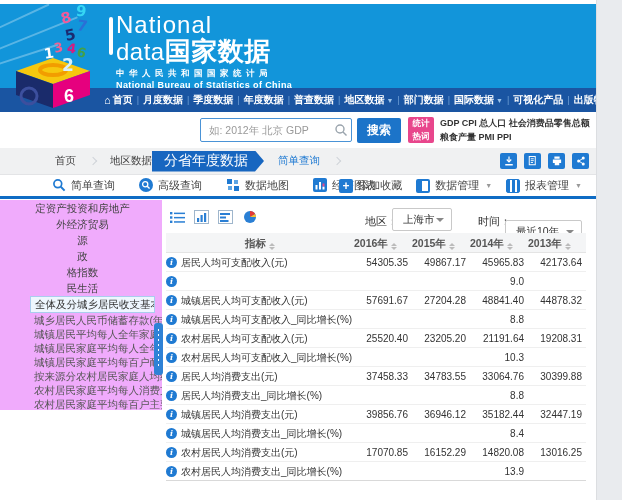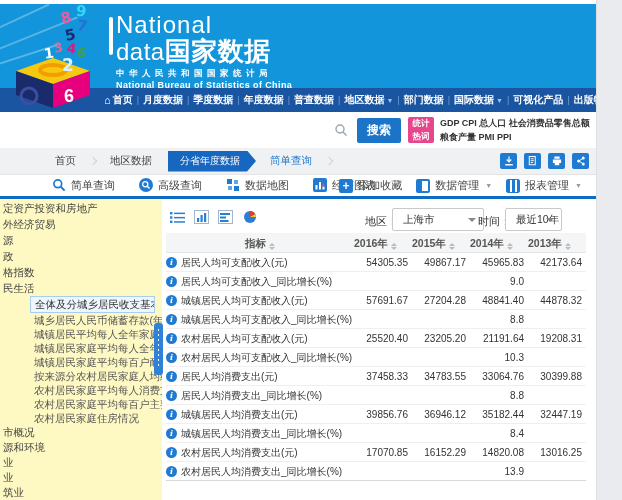--- a/index.html
+++ b/index.html
@@ -47,53 +47,53 @@
   .search-input::placeholder { color:#999; }
   .input-mag { position:absolute; left:334px; top:11px; width:14px; height:14px; }
   .search-btn { position:absolute; left:357px; top:6px; width:44px; height:25px; background:#1c74c9; color:#fff; font-size:12px; font-weight:bold; border:none; border-radius:2px; cursor:pointer; font-family:"Liberation Sans",sans-serif; }
   .hot-badge { position:absolute; left:408px; top:5px; width:26px; height:26px; background:#e8468c; color:#fff; border-radius:2px; font-size:8.5px; font-weight:bold; text-align:center; line-height:13px; }
   .hot-words { position:absolute; left:440px; top:4px; width:156px; font-size:9px; color:#333; font-weight:bold; line-height:14px; white-space:nowrap; }
 
   
   .breadcrumb-bar { position:absolute; left:0; top:148px; width:596px; height:27px; background:#f0f1f2; border-bottom:1px solid #e3e4e6; display:flex; align-items:center; padding-left:55px; }
   .crumb { font-size:10.5px; color:#444; }
   .crumb-chev { width:6px; height:6px; border-top:1.5px solid #cfd3d8; border-right:1.5px solid #cfd3d8; transform:rotate(45deg); margin:0 14px; }
-  .pennant { margin-left:16px; height:21px; background:#1766c0; color:#fff; font-size:10px; display:flex; align-items:center; padding:0 16px 0 12px; clip-path:polygon(0 0, calc(100% - 9px) 0, 100% 50%, calc(100% - 9px) 100%, 0 100%); }
+  .pennant { height:21px; background:#1766c0; color:#fff; font-size:14px; display:flex; align-items:center; padding:0 16px 0 12px; clip-path:polygon(0 0, calc(100% - 9px) 0, 100% 50%, calc(100% - 9px) 100%, 0 100%); }
   .crumb-cur { margin-left:14px; color:#1f7ad2; font-size:10.5px; }
   .page-actions { position:absolute; left:500px; top:153px; display:flex; gap:7px; }
   .pa-ico { width:17px; height:16px; background:#1f7ad2; border-radius:2px; display:flex; align-items:center; justify-content:center; cursor:pointer; }
 
   
   .query-toolbar { position:absolute; left:0; top:175px; width:596px; height:24px; background:#fff; border-bottom:3px solid #0f6cc4; }
   .qt-left { position:absolute; left:52px; top:0; height:21px; display:flex; align-items:center; gap:24px; }
   .qt-right { position:absolute; right:14px; top:0; height:21px; display:flex; align-items:center; gap:14px; }
   .qt-item { display:flex; align-items:center; gap:5px; font-size:11px; color:#444; cursor:pointer; white-space:nowrap; }
   .qt-caret { color:#999; font-size:7px; margin-left:1px; }
   .ico-box { width:14px; height:14px; border-radius:2px; display:flex; align-items:center; justify-content:center; }
   .plus-ico { background:#1f7ad2; color:#fff; font-weight:bold; font-size:12px; line-height:12px; }
   .dm-ico { border:2px solid #1f7ad2; background:linear-gradient(90deg,#1f7ad2 0 4px,#fff 4px); }
   .rm-ico { background:repeating-linear-gradient(90deg,#1f7ad2 0 3px,#fff 3px 5px); border:1px solid #1f7ad2; }
 
   
-  .sidebar { position:absolute; left:0; top:200px; width:162px; height:300px; overflow:hidden; background:#fef9c3; }
+  .sidebar { position:absolute; left:0; top:200px; width:162px; height:210px; overflow:hidden; background:#f0abfc;text-align:center; }
   .sb-top { height:16px; line-height:16px; font-size:10.5px; color:#444; padding-left:3px; white-space:nowrap; overflow:hidden; cursor:pointer; }
   .sb-bottom { height:15px; line-height:15px; font-size:10.5px; color:#444; padding-left:3px; white-space:nowrap; overflow:hidden; cursor:pointer; }
   .sb-child { height:14px; line-height:14px; font-size:10.5px; color:#555; padding-left:34px; white-space:nowrap; overflow:hidden; cursor:pointer; }
   .sb-child.sel { height:17px; line-height:15px; margin-left:30px; margin-right:7px; padding-left:4px; background:#eef6fe; border:1px solid #a9cdee; color:#333; }
   .sidebar-handle { position:absolute; left:154px; top:323px; width:9px; height:52px; background:#2f82d6; border-radius:3px; z-index:4; cursor:pointer; }
   .sidebar-handle::after { content:""; position:absolute; left:4px; top:6px; width:1px; height:40px; background:repeating-linear-gradient(180deg,#fff 0 2px,transparent 2px 5px); }
 
   
   .main { position:absolute; left:162px; top:199px; width:433px; height:301px; background:#fff; }
   .view-icons { position:absolute; left:8px; top:11px; display:flex; gap:9px; align-items:center; }
   .vi { width:15px; height:14px; display:flex; align-items:center; justify-content:center; cursor:pointer; }
   .filter-label { position:absolute; top:15px; font-size:11px; color:#333; }
   .fl-region { left:203px; } .fl-time { left:316px; }
   .select { position:absolute; top:9px; height:23px; border:1px solid #c9c9c9; border-radius:2px; background:#fff; font-size:10.5px; color:#333; line-height:21px; padding-left:10px; cursor:pointer; }
-  .sel-region { left:230px; width:92px; } .sel-time { left:343px; width:57px; }
+  .sel-region { left:230px; width:60px; } .sel-time { left:343px; width:77px;margin-top:12px; }
   .select .car { position:absolute; right:7px; top:9px; width:0; height:0; border-left:4px solid transparent; border-right:4px solid transparent; border-top:4px solid #888; }
 
   .table { position:absolute; left:4px; top:34px; width:420px; }
   .tr { display:flex; height:19px; line-height:19px; border-bottom:1px solid #efefef; }
   .tr:last-child { border-bottom:1px solid #d9d9d9; }
   .thead { height:20px; line-height:20px; background:#f4f5f6; border-bottom:1px solid #e4e4e4; display:flex; }
   .th { font-size:10.5px; color:#555; font-weight:bold; }
   .th-ind { flex:0 0 188px; text-align:center; }
   .th-num { flex:0 0 58px; padding-right:2px; }
   .td-ind { flex:0 0 188px; font-size:10px; color:#333; white-space:nowrap; overflow:hidden; display:flex; align-items:center; gap:4px; }
@@ -188,20 +188,21 @@
         <span class="nav-item">
           <span>出版物</span>
         </span>
         <span class="nav-sep">|</span>
         <span class="nav-item">
           <span>我的收藏</span>
         </span>
       </div>
 
     <div class="search-bar">
+      <input class="search-input" type="text" placeholder="如: 2012年 北京 GDP" style="">
       <svg class="input-mag" viewBox="0 0 14 14">
           <circle cx="6" cy="6" r="4" fill="none" stroke="#9aa4ad" stroke-width="1.4"></circle>
           <line x1="9" y1="9" x2="12.5" y2="12.5" stroke="#9aa4ad" stroke-width="1.4"></line>
         </svg>
       <button class="search-btn">搜索</button>
       <div class="hot-badge">
           <div>统计</div>
           <div>热词</div>
         </div>
       <div class="hot-words">
@@ -399,21 +400,20 @@
                 <span>居民人均可支配收入(元)</span>
               </span>
               <span class="td-num">54305.35</span>
               <span class="td-num">49867.17</span>
               <span class="td-num">45965.83</span>
               <span class="td-num">42173.64</span>
             </div>
             <div class="tr">
               <span class="td-ind">
                 <span class="info-ico">i</span>
-                <span>居民人均可支配收入_同比增长(%)</span>
               </span>
               <span class="td-num"></span>
               <span class="td-num"></span>
               <span class="td-num">9.0</span>
               <span class="td-num"></span>
             </div>
             <div class="tr">
               <span class="td-ind">
                 <span class="info-ico">i</span>
                 <span>城镇居民人均可支配收入(元)</span>

